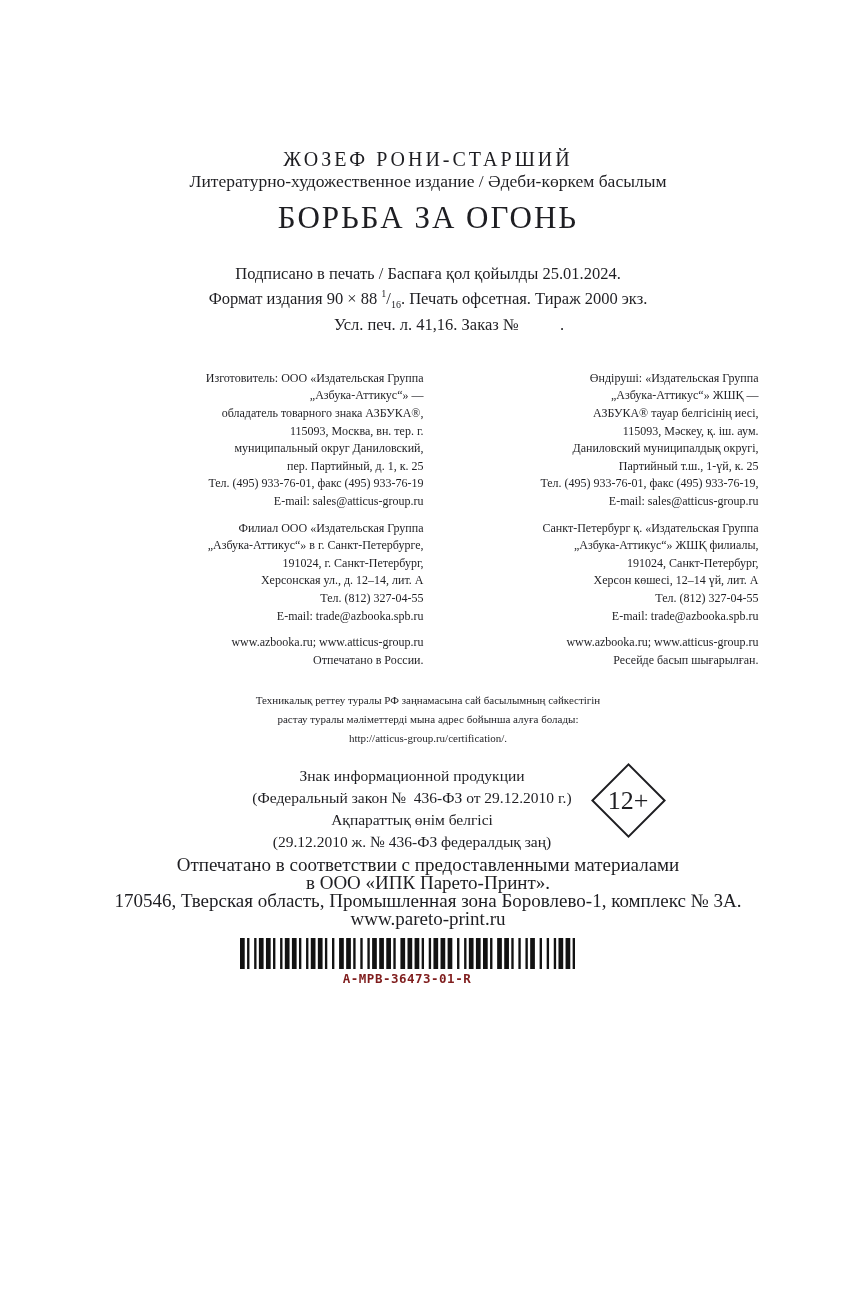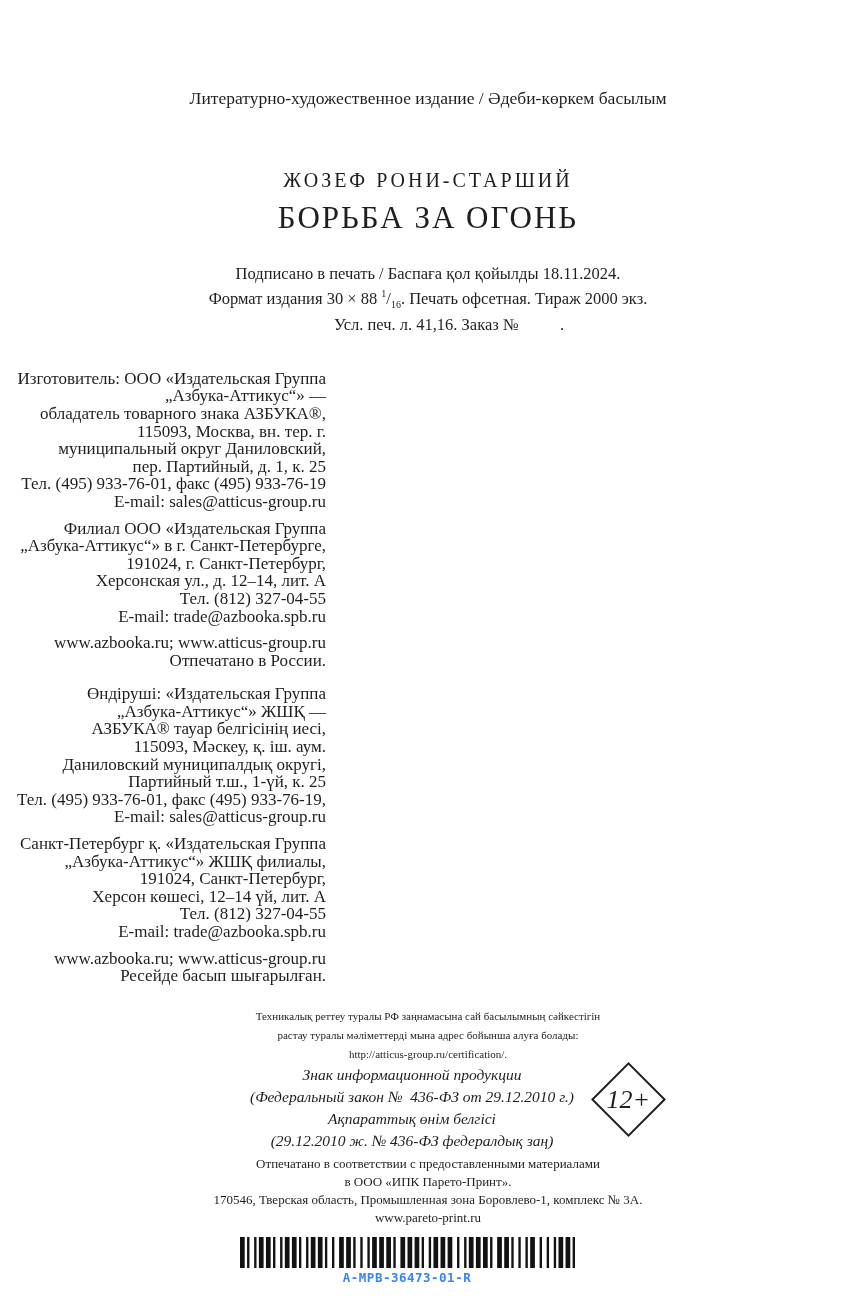--- a/index.html
+++ b/index.html
@@ -45,42 +45,42 @@
     font-size: 16.5px;
     line-height: 20px;
   }
   .print-info sup { font-size: 10px; }
   .print-info sub { font-size: 10px; }
 
   .cols {
     margin-top: 35px;
     display: flex;
     justify-content: center;
-    font-size: 17px;
+    gap: 9px;
+    font-size: 12px;
     line-height: 17.6px;
-    flex-direction: column;
   }
   .col { width: 326px; }
   .col-left  { text-align: right; }
   .col-right { text-align: right; }
   .col .para { margin: 0 0 9px 0; white-space: pre-wrap; }
   .col .para:last-child { margin-bottom: 16px; }
 
   .certification {
     margin-top: 6px;
     font-size: 11px;
     line-height: 19px;
     white-space: pre-wrap;
   }
 
   .info-sign {
+    margin-top: 17px;
     position: relative;
     font-size: 15.5px;
     line-height: 22px;
-    font-style: italic;
   }
   .info-sign .sign-text {
     white-space: pre-wrap;
     transform: translateX(-16px);
   }
   .age-badge {
     position: absolute;
     left: 602px;
     top: 9px;
     width: 49px;
@@ -93,57 +93,57 @@
     background: #ffffff;
   }
   .age-badge .age-text {
     transform: rotate(-45deg);
     font-size: 26px;
     line-height: 1;
   }
 
   .printed-at {
     margin-top: 3px;
-    font-size: 13px;
+    font-size: 19px;
     line-height: 18px;
     white-space: pre-wrap;
   }
 
   .barcode-wrap {
     margin: 10px auto 0 auto;
     width: 340px;
     transform: translateX(-21px);
     text-align: center;
   }
   .barcode-svg { display: block; width: 335px; height: 31px; margin: 0 auto; }
   .barcode-svg rect { fill: #121212; }
   .barcode-label {
     margin-top: 2px;
     font-family: "DejaVu Sans Mono", "Liberation Mono", monospace;
     font-size: 12.5px;
     font-weight: 700;
     letter-spacing: 0.5px;
-    color: #3b82f6;
+    color: #7f1d1d;
   }
 </style>
 </head>
 <body>
 
 <div class="page">
 
+  <div class="center author">ЖОЗЕФ РОНИ-СТАРШИЙ</div>
+
   <div class="center header-line">Литературно-художественное издание / Әдеби-көркем басылым</div>
 
-  <div class="center author">ЖОЗЕФ РОНИ-СТАРШИЙ</div>
-
   <div class="center title">БОРЬБА ЗА ОГОНЬ</div>
 
 
   <div class="center print-info">
-    <div>Подписано в печать / Баспаға қол қойылды 18.11.2024.</div>
-    <div><span>Формат издания 30 × 88 </span><sup>1</sup><span>/</span><sub>16</sub><span>. Печать офсетная. Тираж 2000 экз.</span></div>
+    <div>Подписано в печать / Баспаға қол қойылды 25.01.2024.</div>
+    <div><span>Формат издания 90 × 88 </span><sup>1</sup><span>/</span><sub>16</sub><span>. Печать офсетная. Тираж 2000 экз.</span></div>
     <div class="pre">Усл. печ. л. 41,16. Заказ №          .</div>
   </div>
 
   <div class="cols">
     <div class="col col-left">
       <div class="para">Изготовитель: ООО «Издательская Группа
 „Азбука-Аттикус“» —
 обладатель товарного знака АЗБУКА®,
 115093, Москва, вн. тер. г.
 муниципальный округ Даниловский,

